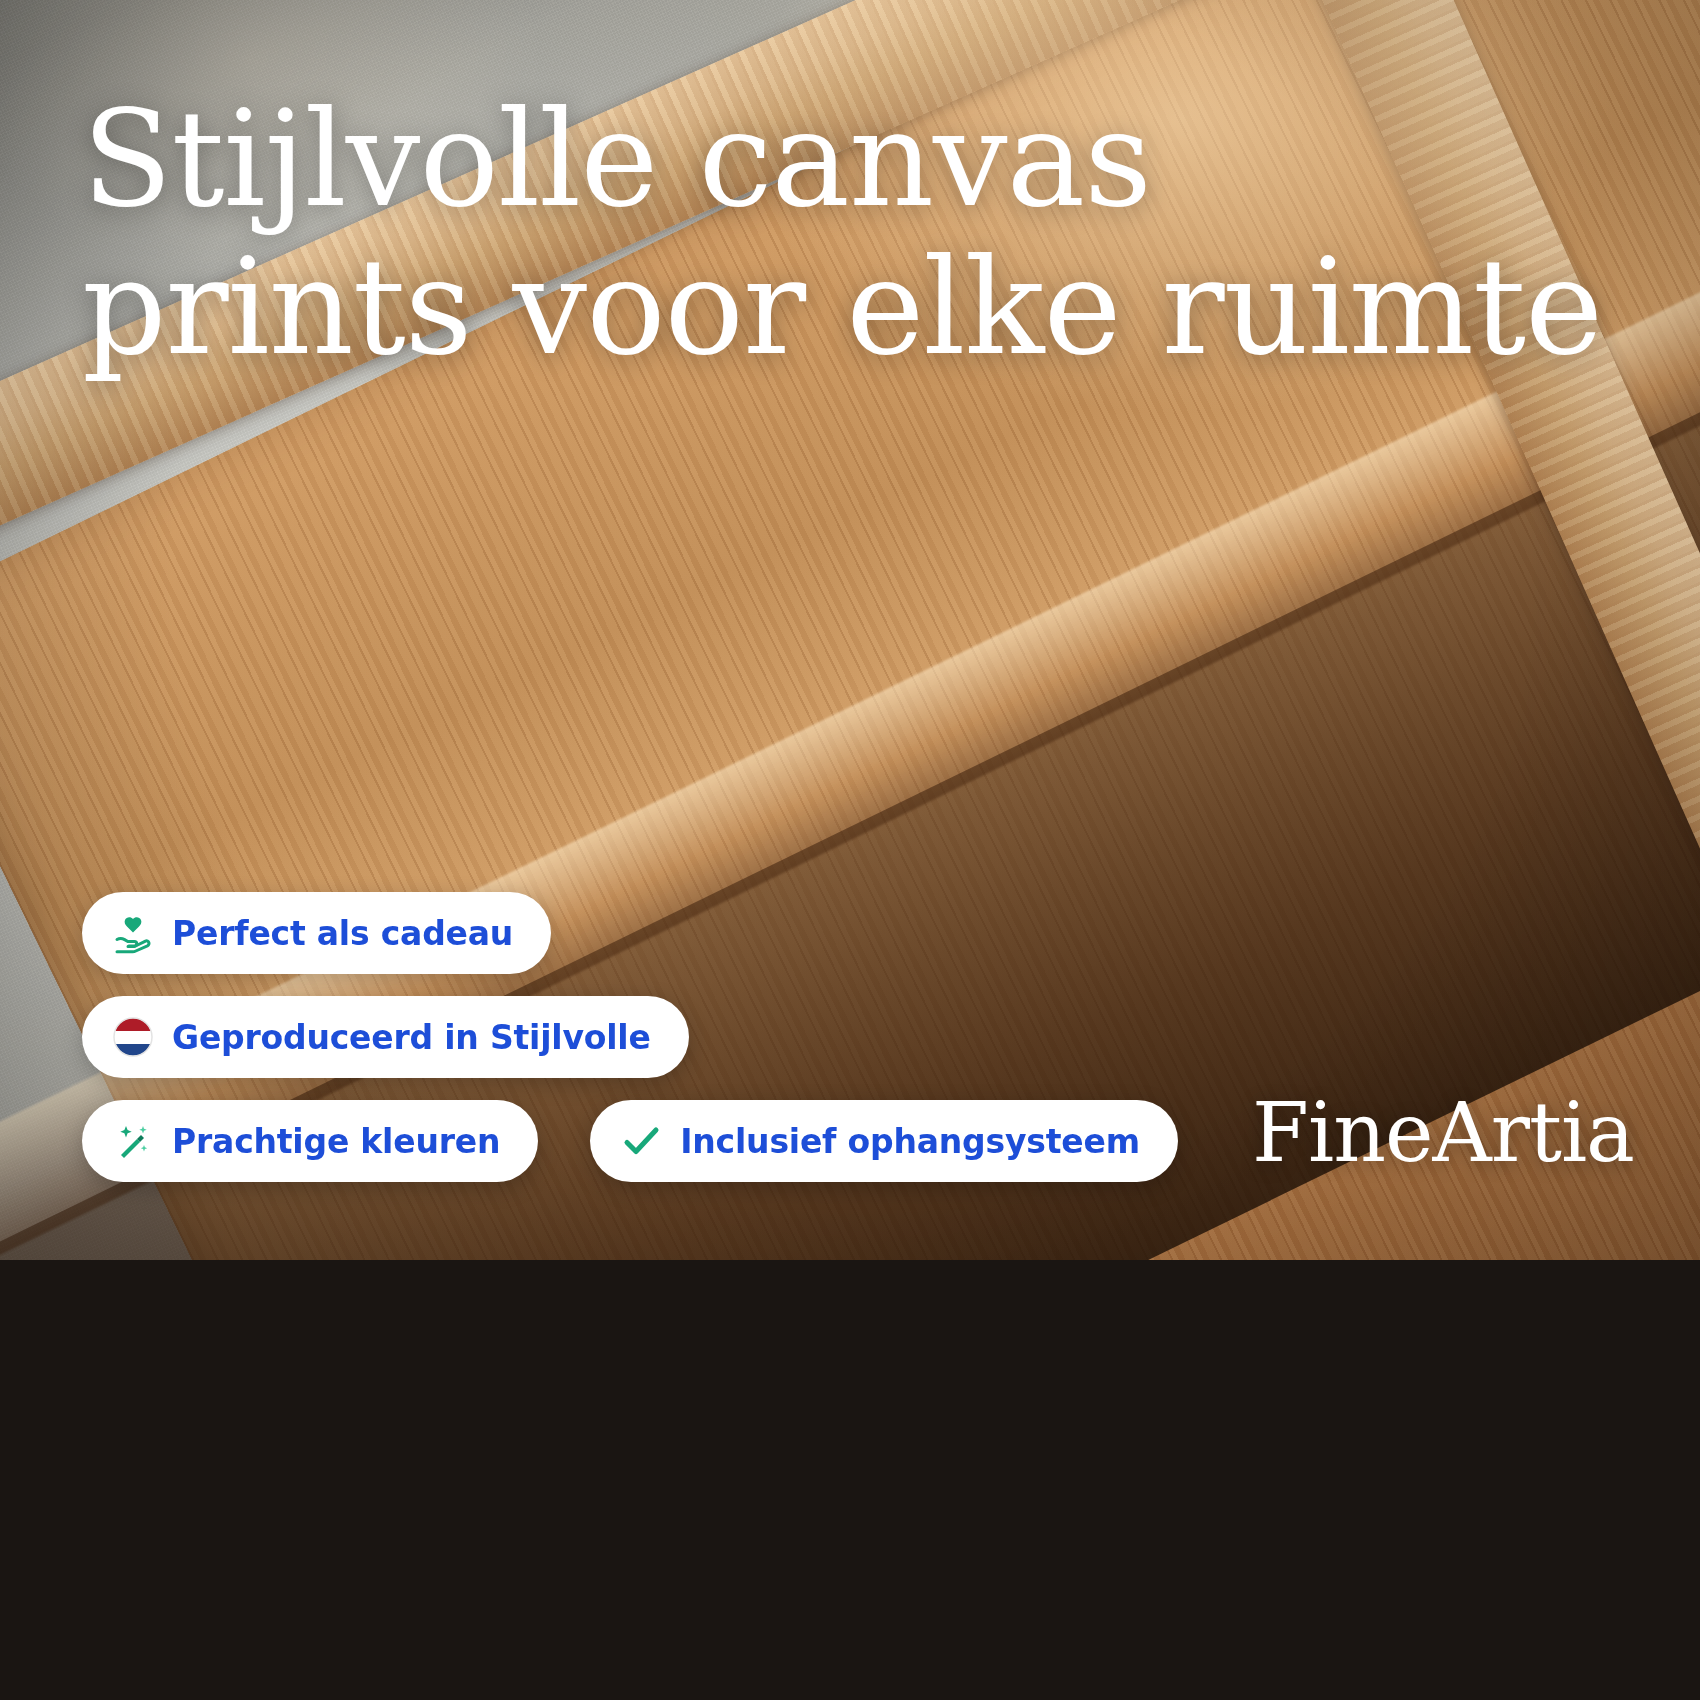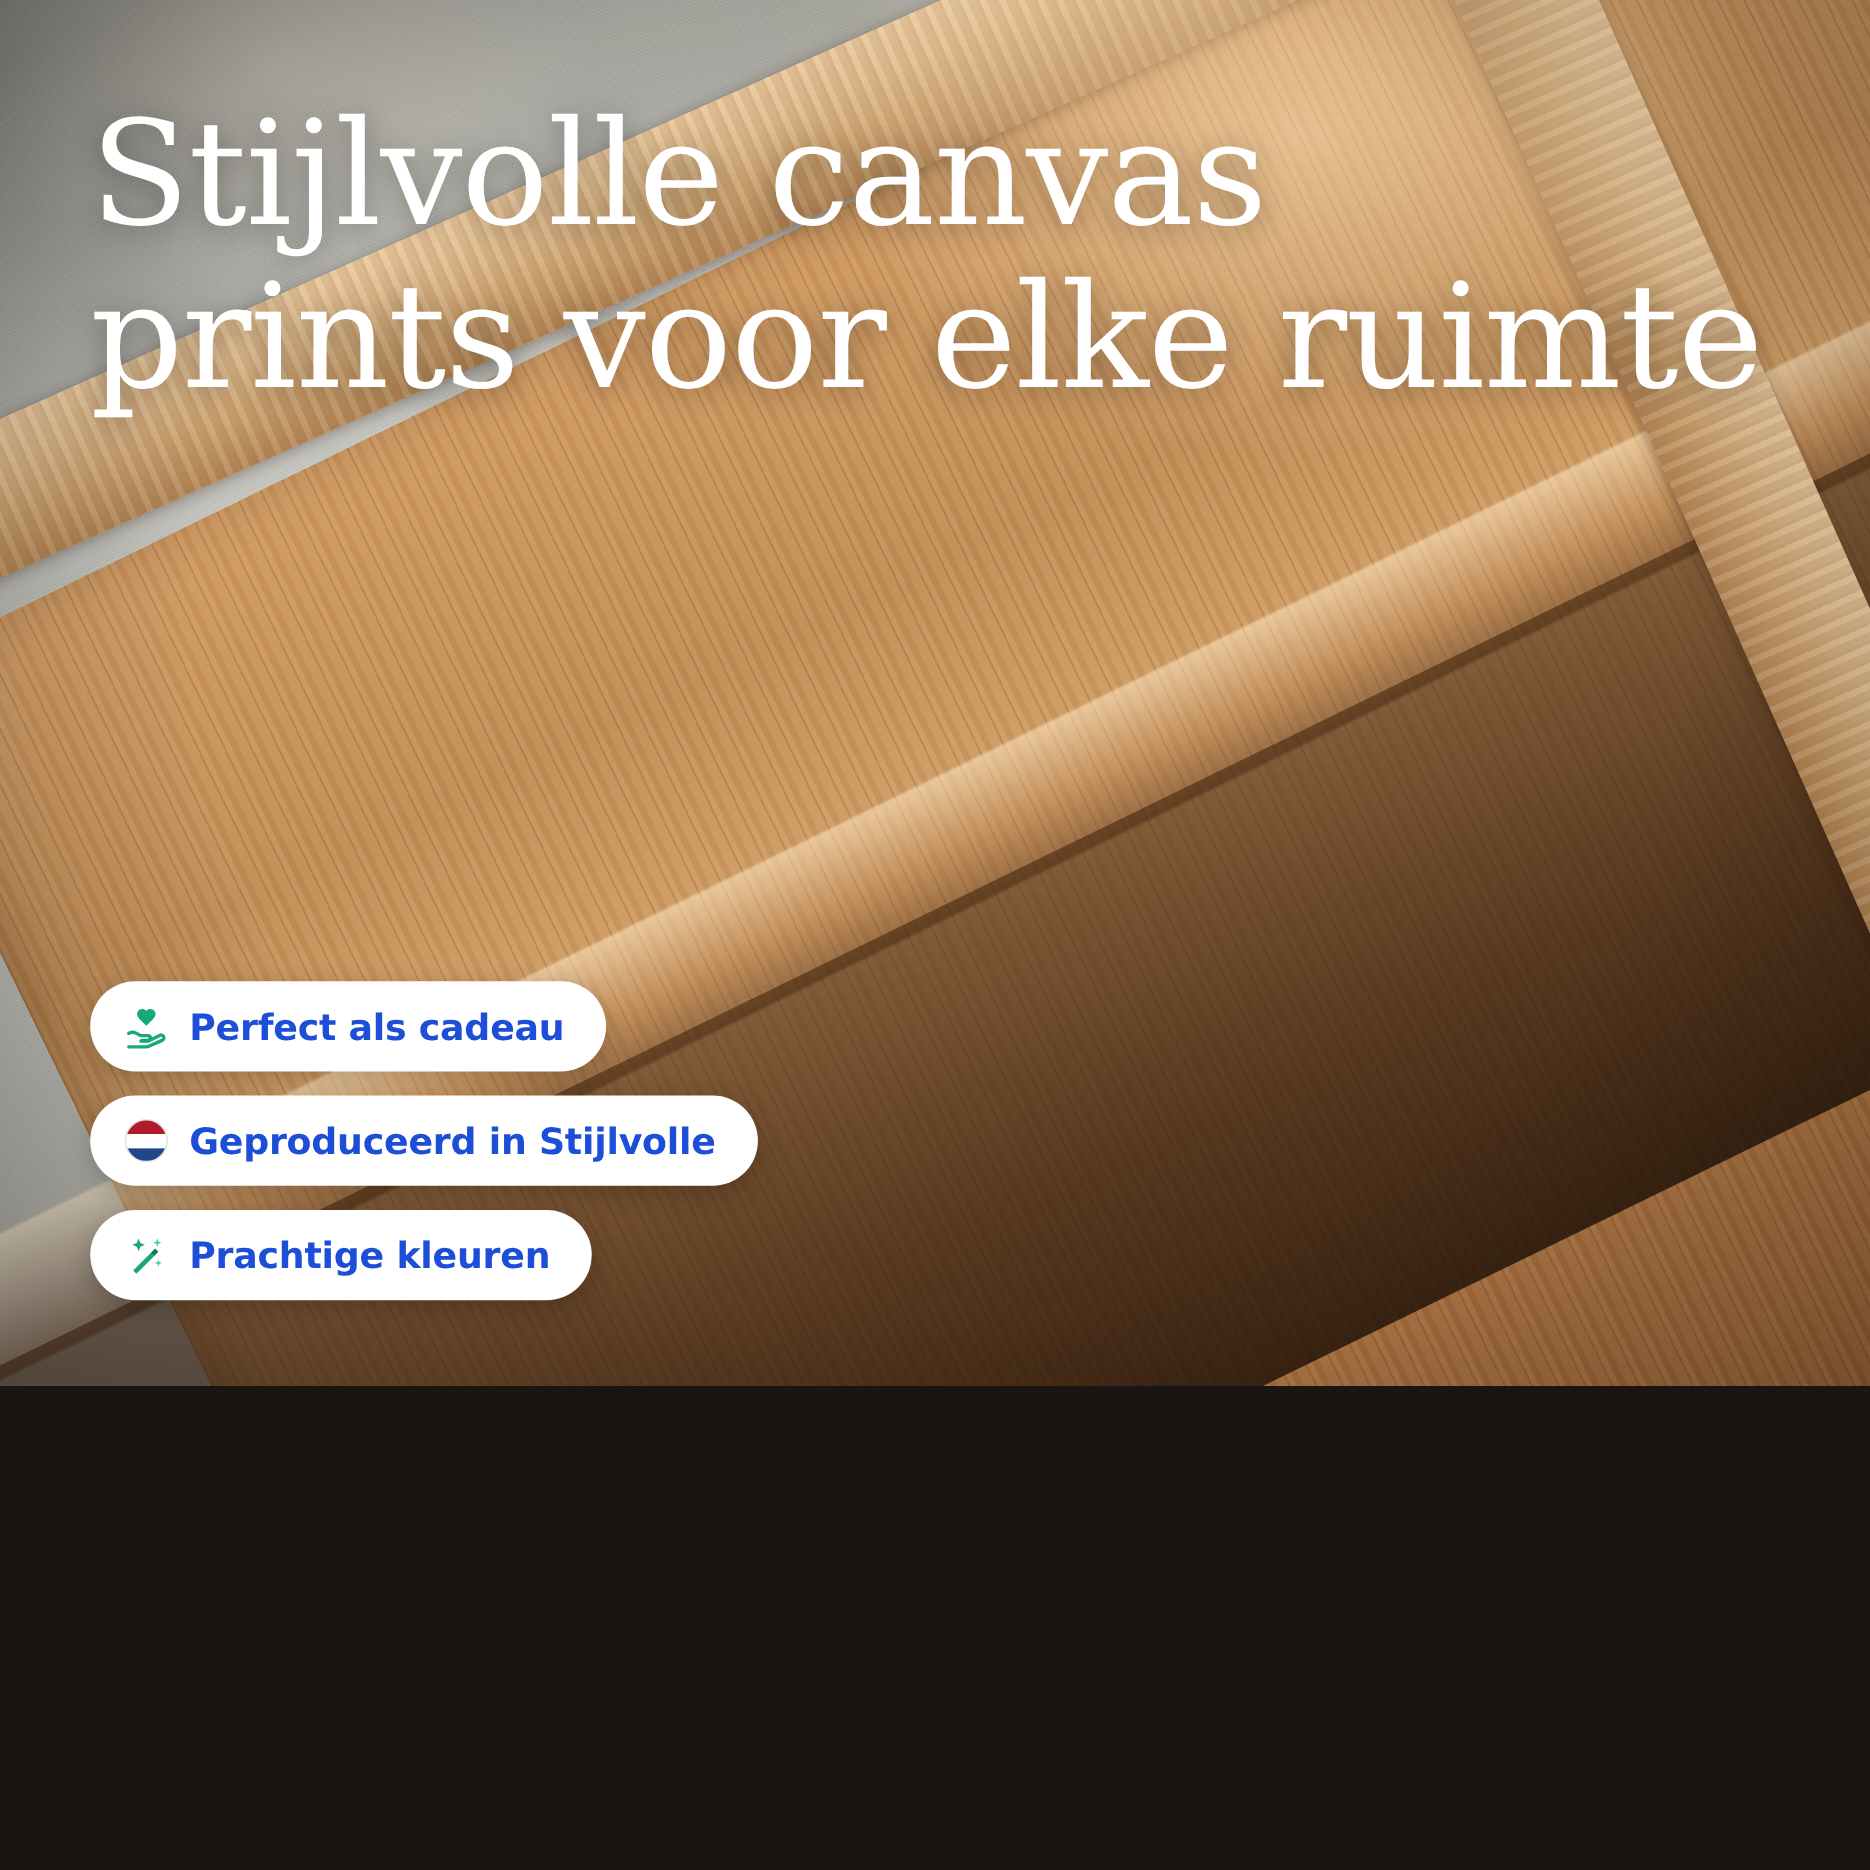--- a/index.html
+++ b/index.html
@@ -254,18 +254,29 @@
             <path d="M9 35l16-16 3 3-16 16z" fill="#18a87a"></path>
             <path d="M25 19l3 3 4-4-3-3z" fill="#0f7d5c"></path>
             <path d="M14 6l1.6 4.1L19.7 11.7 15.6 13.3 14 17.4 12.4 13.3 8.3 11.7 12.4 10.1z" fill="#18a87a"></path>
             <path d="M31 6l1 2.7 2.7 1-2.7 1-1 2.7-1-2.7-2.7-1 2.7-1z" fill="#4ccfa2"></path>
             <path d="M32 25l.9 2.3 2.3.9-2.3.9-.9 2.3-.9-2.3-2.3-.9 2.3-.9z" fill="#4ccfa2"></path>
           </svg>
         </span>
         <span class="badge-label">Prachtige kleuren</span>
       </div>
 
-    </div>
-
-  </div>
-
+      <div class="badge" style="margin-left:52px;">
+        <span class="badge-icon">
+          <svg viewBox="0 0 42 42" width="42" height="42" aria-hidden="true">
+            <path d="M7 22.5l9 9L36 10" fill="none" stroke="#18a87a" stroke-width="5" stroke-linecap="round" stroke-linejoin="round"></path>
+          </svg>
+        </span>
+        <span class="badge-label">Inclusief ophangsysteem</span>
+      </div>
+    </div>
+
+  </div>
+
+  <div class="logo">
+    <span class="fine">FineArtia</span>
+  </div>
 
 </div>
 
 </body></html>

